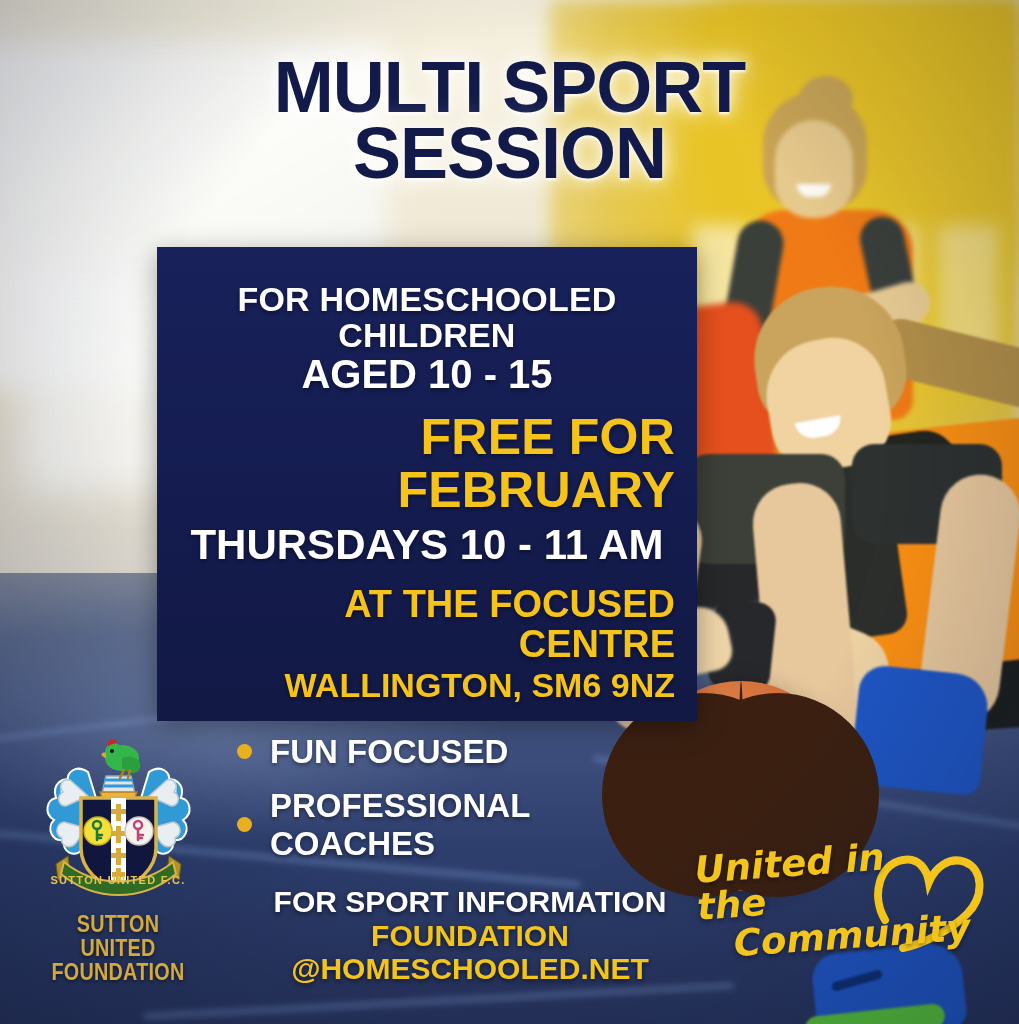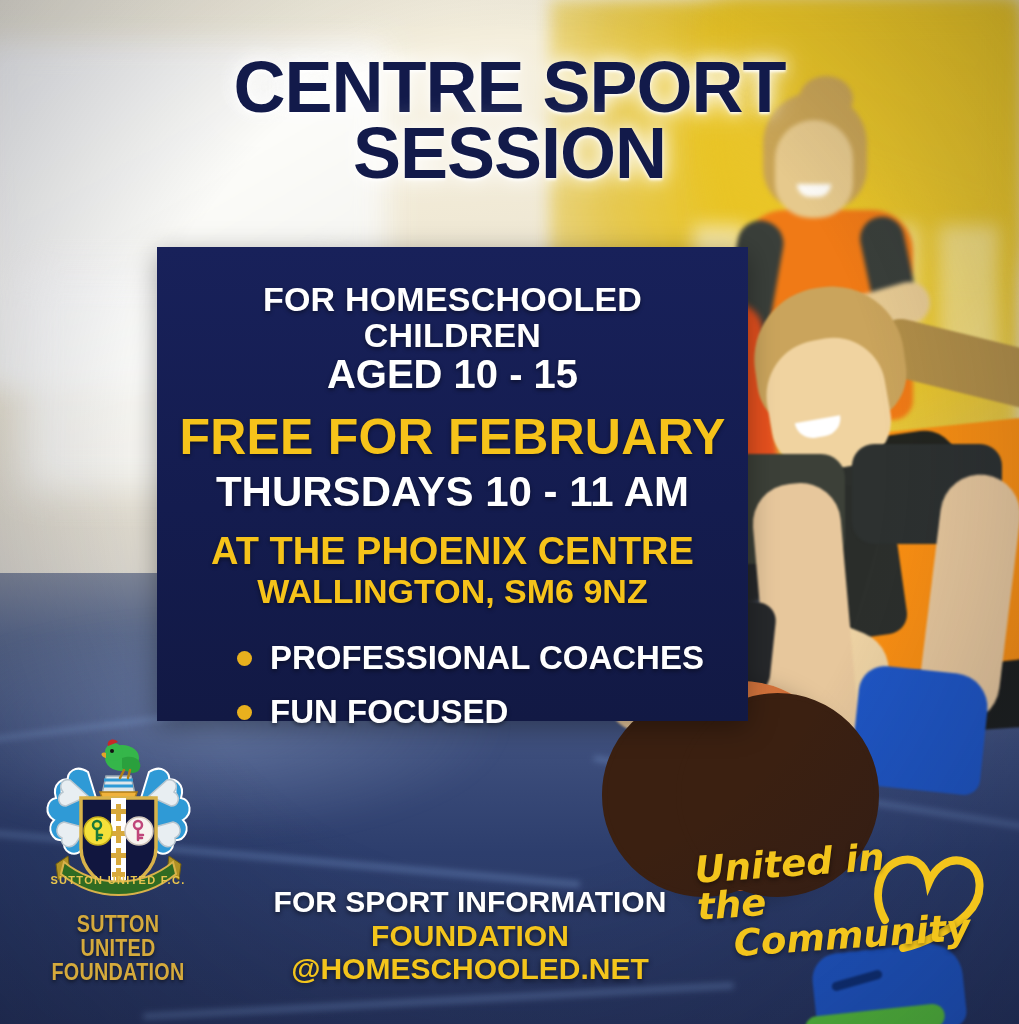--- a/index.html
+++ b/index.html
@@ -149,29 +149,29 @@
     line-height:.92;
     letter-spacing:-1px;
     text-shadow:
       0 0 16px rgba(255,255,255,.95),
       0 0 30px rgba(255,255,255,.8),
       0 2px 3px rgba(255,255,255,.9);
     white-space:pre-line;
   }
 
   .panel{
-    position:absolute;left:157px;top:247px;width:591px;height:474px;
+    position:absolute;left:157px;top:247px;width:540px;height:474px;
     background:linear-gradient(180deg,#18215a 0%,#141c4f 55%,#121944 100%);
     box-shadow:0 6px 26px rgba(0,0,0,.35);
     padding:22px 22px 0 22px;
     box-sizing:border-box;
   }
   .p-line{text-align:center;font-weight:bold;line-height:1.06;}
   .p-white{color:#ffffff;text-shadow:0 2px 4px rgba(0,0,0,.45);}
-  .p-gold{color:#f6c31a;text-shadow:0 2px 4px rgba(0,0,0,.45);}
+  .p-gold{color:#f6c31a;text-shadow:0 2px 4px rgba(0,0,0,.45);text-align:right;}
   .l-homeschool{font-size:34px;margin-top:12px;letter-spacing:.2px;}
   .l-aged{font-size:40px;}
   .l-free{font-size:50px;margin-top:16px;letter-spacing:.2px;}
   .l-thurs{font-size:42px;margin-top:6px;}
   .l-venue{font-size:38px;margin-top:16px;}
   .l-addr{font-size:34px;margin-top:2px;}
 
   .bullets{margin:30px 0 0 58px;}
   .bullet{display:flex;align-items:center;gap:18px;margin-bottom:16px;}
   .dot{width:15px;height:15px;border-radius:50%;background:#e8b01e;flex:0 0 auto;}
@@ -281,39 +281,39 @@
     <div class="ball">
       <div class="seam seam-v"></div>
       <div class="seam seam-h"></div>
       <div class="seam seam-c1"></div>
       <div class="seam seam-c2"></div>
     </div>
 
     <div class="vignette"></div>
   </div>
 
-  <div class="title">CENTRE SPORT
+  <div class="title">MULTI SPORT
 SESSION</div>
 
   <div class="panel">
     <div class="p-line p-white l-homeschool">FOR HOMESCHOOLED CHILDREN</div>
     <div class="p-line p-white l-aged">AGED 10 - 15</div>
     <div class="p-line p-gold l-free">FREE FOR FEBRUARY</div>
     <div class="p-line p-white l-thurs">THURSDAYS 10 - 11 AM</div>
-    <div class="p-line p-gold l-venue">AT THE PHOENIX CENTRE</div>
+    <div class="p-line p-gold l-venue">AT THE FOCUSED CENTRE</div>
     <div class="p-line p-gold l-addr">WALLINGTON, SM6 9NZ</div>
 
     <div class="bullets">
       <div class="bullet">
         <div class="dot"></div>
-        <span>PROFESSIONAL COACHES</span>
+        <span>FUN FOCUSED</span>
       </div>
       <div class="bullet">
         <div class="dot"></div>
-        <span>FUN FOCUSED</span>
+        <span>PROFESSIONAL COACHES</span>
       </div>
     </div>
   </div>
 
   <div class="crest-wrap">
     <div class="crest">
       <svg viewBox="0 0 165 180" width="165" height="180">
 
         <g fill="#2f9ad6" stroke="#ffffff" stroke-width="2">
           <path d="M42 54 C24 46,16 58,20 70 C10 72,8 86,18 92 C10 100,16 114,28 112 C26 124,38 130,46 122 L58 96 Z"></path>

